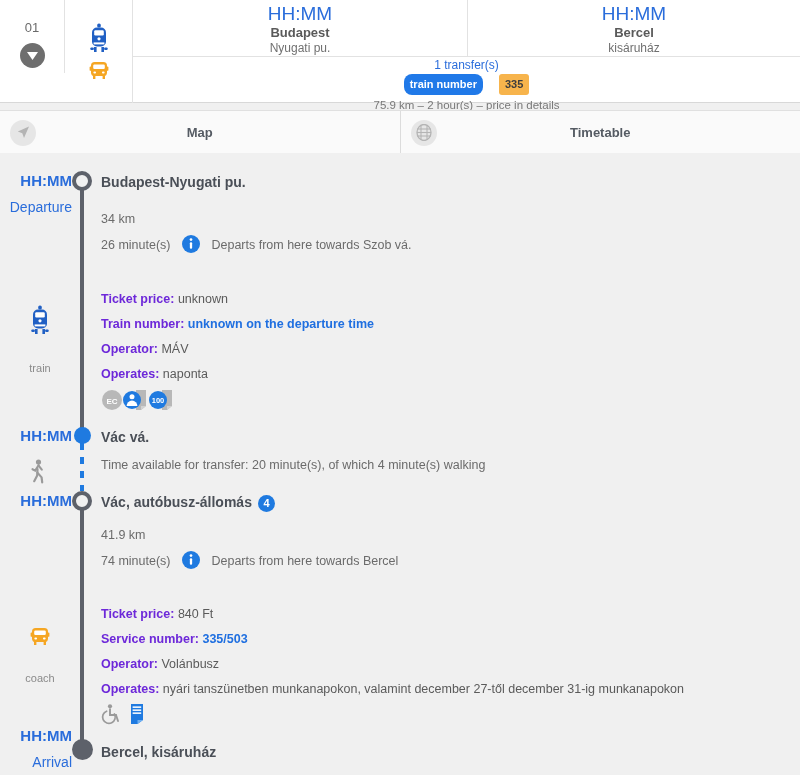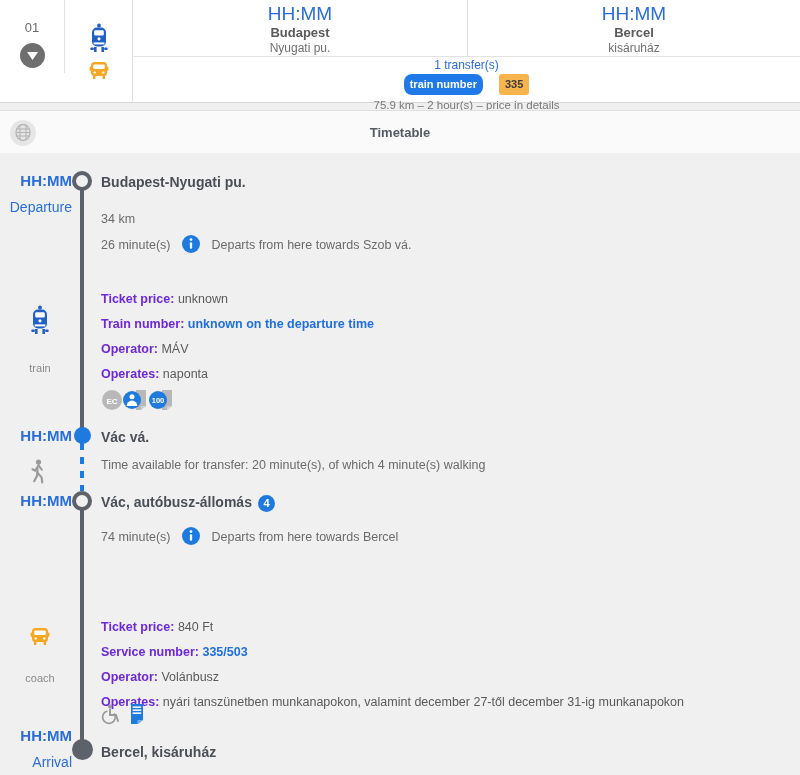--- a/index.html
+++ b/index.html
@@ -195,20 +195,28 @@
     <div class="hdr-sum">
       <div class="sum-transfer">1 transfer(s)</div>
       <div class="sum-badges">
         <span class="badge-blue">train number</span><span class="badge-orange">335</span>
       </div>
       <div class="sum-meta">75.9 km – 2 hour(s) – price in details</div>
     </div>
   </div>
 
   <div class="tabs">
+    <div class="tab first">
+      <span class="tab-icon">
+        <svg width="15" height="15" viewBox="0 0 15 15">
+          <polygon points="13,1.6 1.8,6.6 6.3,8.2 8,13" fill="#b4b4b4"></polygon>
+        </svg>
+      </span>
+      <span>Map</span>
+    </div>
     <div class="tab">
       <span class="tab-icon">
         <svg width="16" height="17" viewBox="0 0 16 17">
           <ellipse cx="8" cy="8.5" rx="7" ry="8" fill="none" stroke="#b4b4b4" stroke-width="1.3"></ellipse>
           <line x1="1.2" y1="5" x2="14.8" y2="5" stroke="#b4b4b4" stroke-width="1.1"></line>
           <line x1="1" y1="8.5" x2="15" y2="8.5" stroke="#b4b4b4" stroke-width="1.1"></line>
           <line x1="1.2" y1="12" x2="14.8" y2="12" stroke="#b4b4b4" stroke-width="1.1"></line>
           <line x1="5" y1="1" x2="5" y2="16" stroke="#b4b4b4" stroke-width="1.1"></line>
           <line x1="11" y1="1" x2="11" y2="16" stroke="#b4b4b4" stroke-width="1.1"></line>
         </svg>
@@ -312,20 +320,21 @@
     </div>
     <div class="transfer-note" style="top:304px;">Time available for transfer: 20 minute(s), of which 4 minute(s) walking</div>
 
     <div class="t-time" style="top:339px;">HH:MM</div>
     <div class="node node-ring-blue" style="top:338px;"></div>
     <div class="t-title" style="top:340px;">
       <span>Vác, autóbusz-állomás</span><span class="sq-badge">4</span>
     </div>
 
     <div class="leg-box" style="top:374px;">
+      <div class="leg-line">41.9 km</div>
       <div class="leg-line">
         <span>74 minute(s)</span>
         <span class="inline-ic">
           <svg width="18" height="18" viewBox="0 0 18 18">
             <circle cx="9" cy="9" r="9" fill="#1f7ae0"></circle>
             <circle cx="9" cy="4.6" r="1.35" fill="#ffffff"></circle>
             <rect x="7.85" y="7.2" width="2.3" height="6.6" rx="1.1" fill="#ffffff"></rect>
           </svg>
         </span>
         <span class="leg-note">Departs from here towards Bercel</span>
@@ -339,21 +348,21 @@
         <rect x="7.4" y="12.4" width="2.6" height="2.1" rx="0.9" fill="#ffffff"></rect>
         <rect x="16" y="12.4" width="2.6" height="2.1" rx="0.9" fill="#ffffff"></rect>
         <rect x="3.6" y="7.6" width="2" height="4.2" rx="0.9" fill="#f5a623"></rect>
         <rect x="20.4" y="7.6" width="2" height="4.2" rx="0.9" fill="#f5a623"></rect>
         <rect x="7" y="17" width="2.4" height="3" fill="#f5a623"></rect>
         <rect x="16.6" y="17" width="2.4" height="3" fill="#f5a623"></rect>
       </svg>
       <div class="lbl">coach</div>
     </div>
 
-    <div class="detail" style="top:466px;">
+    <div class="detail" style="top:453px;">
       <div class="row">
         <b>Ticket price:</b>
         <span>840 Ft</span>
       </div>
       <div class="row">
         <b>Service number:</b>
         <a href="#">335/503</a>
       </div>
       <div class="row">
         <b>Operator:</b>

